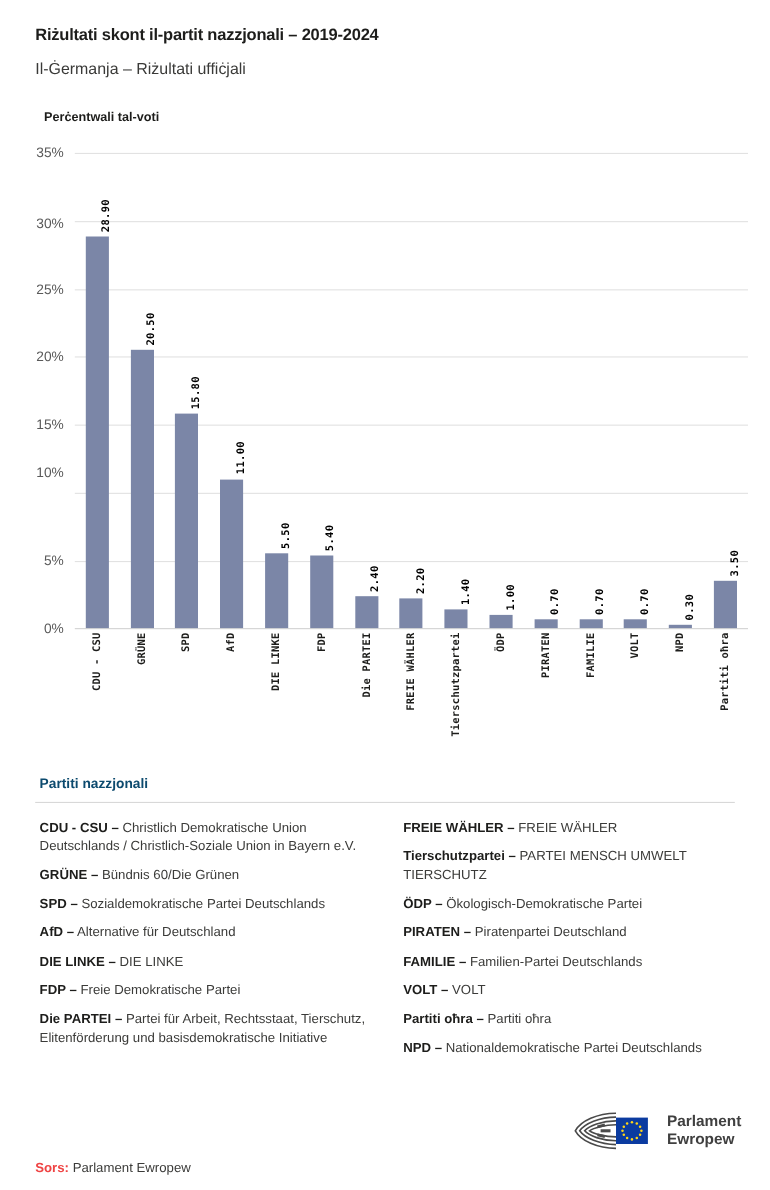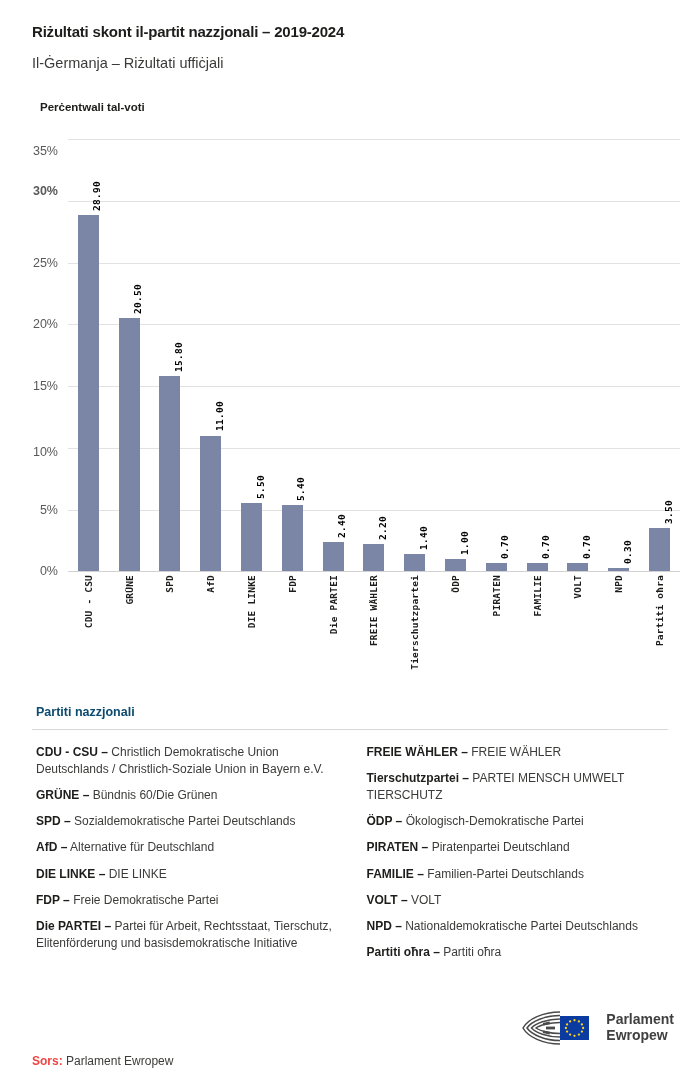--- a/index.html
+++ b/index.html
@@ -274,26 +274,26 @@
         </div>
         <div class="bar-slot">
           <div class="bar-value" style="bottom: 47.2px;">3.50</div>
           <div class="bar-rect" style="height: 43.2px; background: rgb(123, 134, 167);"></div>
         </div>
       </div>
   </div>
   <div id="yaxis-layer">
       <div class="ytick" style="top: 432px;">0%</div>
       <div class="ytick" style="top: 370.286px;">5%</div>
-      <div class="ytick" style="top: 313px;">10%</div>
+      <div class="ytick" style="top: 291px;">10%</div>
       <div class="ytick" style="top: 246.857px;">15%</div>
       <div class="ytick" style="top: 185.143px;">20%</div>
       <div class="ytick" style="top: 123.429px;">25%</div>
-      <div class="ytick" style="top: 52px; font-weight: bold;">30%</div>
-      <div class="ytick" style="top: 12px;">35%</div>
+      <div class="ytick" style="top: 64px;">30%</div>
+      <div class="ytick" style="top: 0px;">35%</div>
     </div>
   <div id="xlabels-layer">
       <div class="xlabel-slot">
         <span class="xlabel">CDU - CSU</span>
       </div>
       <div class="xlabel-slot">
         <span class="xlabel">GRÜNE</span>
       </div>
       <div class="xlabel-slot">
         <span class="xlabel">SPD</span>
@@ -350,22 +350,22 @@
         <p class="legend-entry"><span class="legend-abbr">FDP –</span><span> Freie Demokratische Partei</span></p>
         <p class="legend-entry"><span class="legend-abbr">Die PARTEI –</span><span> Partei für Arbeit, Rechtsstaat, Tierschutz, Elitenförderung und basisdemokratische Initiative</span></p>
       </div>
     <div class="legend-col" id="legend-col-right">
         <p class="legend-entry"><span class="legend-abbr">FREIE WÄHLER –</span><span> FREIE WÄHLER</span></p>
         <p class="legend-entry"><span class="legend-abbr">Tierschutzpartei –</span><span> PARTEI MENSCH UMWELT TIERSCHUTZ</span></p>
         <p class="legend-entry"><span class="legend-abbr">ÖDP –</span><span> Ökologisch-Demokratische Partei</span></p>
         <p class="legend-entry"><span class="legend-abbr">PIRATEN –</span><span> Piratenpartei Deutschland</span></p>
         <p class="legend-entry"><span class="legend-abbr">FAMILIE –</span><span> Familien-Partei Deutschlands</span></p>
         <p class="legend-entry"><span class="legend-abbr">VOLT –</span><span> VOLT</span></p>
+        <p class="legend-entry"><span class="legend-abbr">Partiti oħra –</span><span> Partiti oħra</span></p>
         <p class="legend-entry"><span class="legend-abbr">NPD –</span><span> Nationaldemokratische Partei Deutschlands</span></p>
-        <p class="legend-entry"><span class="legend-abbr">Partiti oħra –</span><span> Partiti oħra</span></p>
       </div>
   </div>
 </div>
 
 <div id="footer-region">
   <p id="source-line">
     <span id="source-label">Sors:</span>
     <span id="source-value">Parlament Ewropew</span>
   </p>
   <div id="logo-block">

